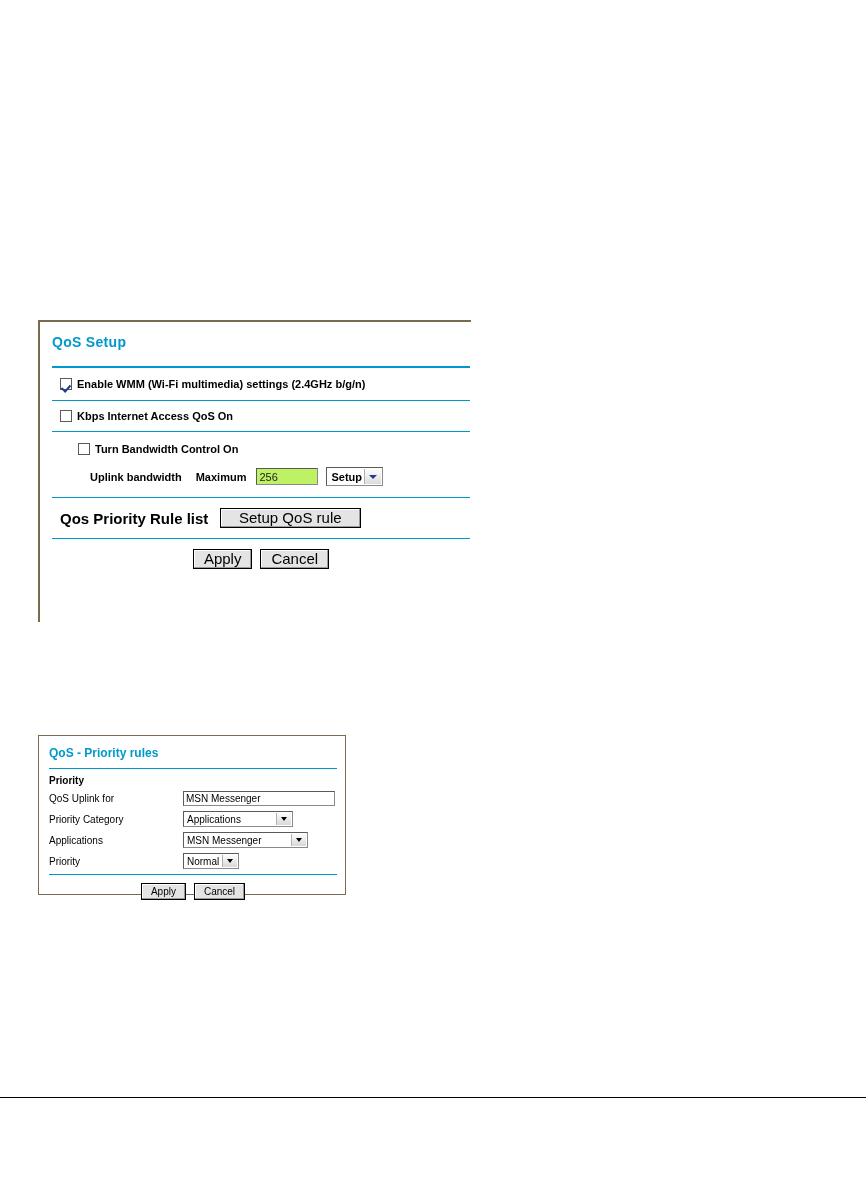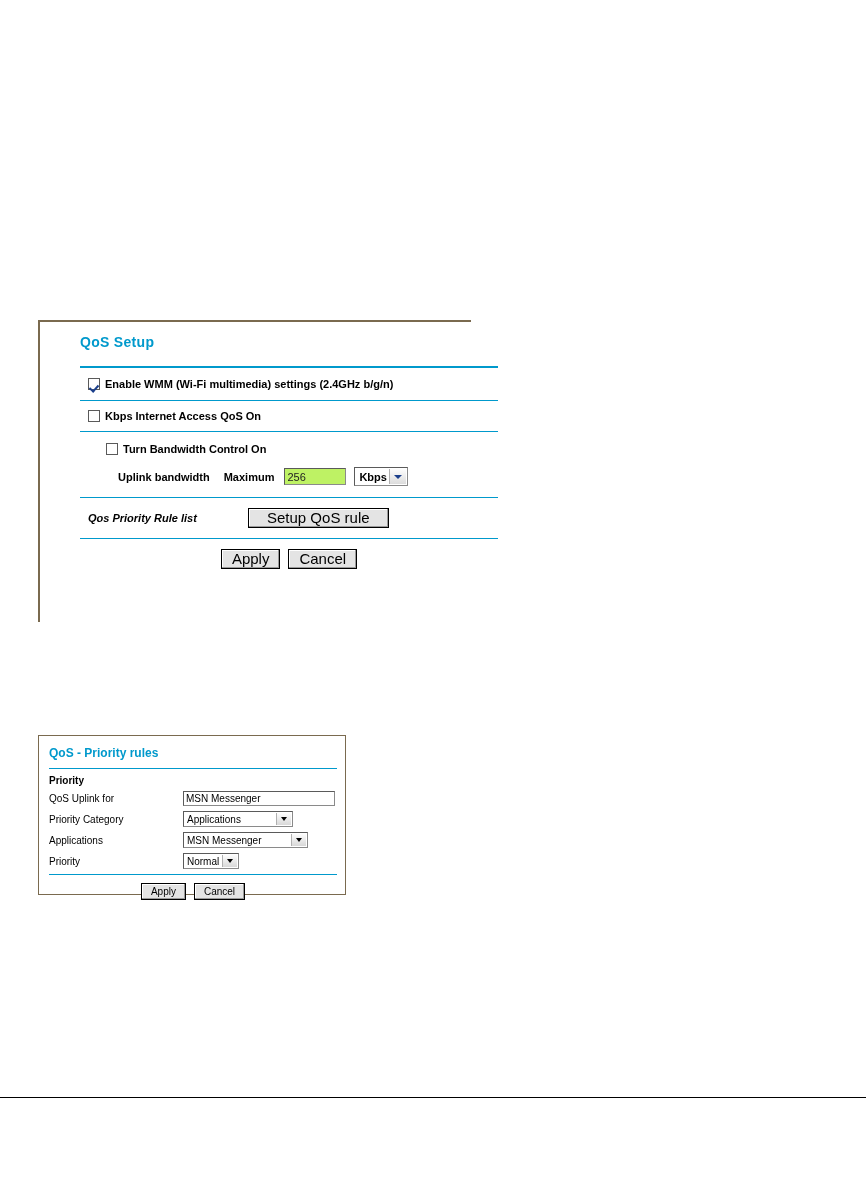--- a/index.html
+++ b/index.html
@@ -25,21 +25,20 @@
     border-top: 2px solid #7a6a4f;
     border-left: 2px solid #7a6a4f;
     box-sizing: border-box;
     padding: 0;
     background: #ffffff;
   }
   #qos-setup-panel .inner {
     padding: 12px 0 0 12px;
     height: 300px;
     box-sizing: border-box;
-    margin-left: 28px;
   }
   .panel-title {
     color: #0099cc;
     font-size: 14px;
     font-weight: bold;
     letter-spacing: 0.3px;
     margin: 0 0 16px 0;
   }
   .hr-blue {
     border: none;
@@ -153,24 +152,23 @@
     border-right: 4px solid transparent;
     border-top: 4px solid #1b3f8b;
   }
 
   .rule-row {
     display: flex;
     align-items: center;
     padding: 10px 0 10px 8px;
   }
   .rule-label {
-    font-size: 11px;
+    font-size: 15px;
     font-weight: bold;
     width: 160px;
-    font-style: italic;
   }
 
   .btn {
     font-family: "Liberation Sans", sans-serif;
     font-size: 15px;
     background: #e4e4e4;
     border: 1px solid #000000;
     box-shadow: inset -1px -1px 0 #9a9a9a, inset 1px 1px 0 #ffffff;
     padding: 2px 10px;
     color: #000;
@@ -327,21 +325,21 @@
     <div class="bw-block">
       <div class="row">
         <span class="cb"></span>
         <span>Turn Bandwidth Control On</span>
       </div>
       <div class="uplink-row">
         <span class="uplink-label">Uplink bandwidth</span>
         <span class="max-label">Maximum</span>
         <input class="txt-input" type="text" value="256" style="">
         <span class="sel">
-          <span class="sel-val">Kbps</span>
+          <span class="sel-val">Setup</span>
           <span class="sel-btn">
               <span class="arrow-down"></span>
             </span>
         </span>
       </div>
     </div>
 
     <hr class="hr-blue thin">
 
     <div class="rule-row">

